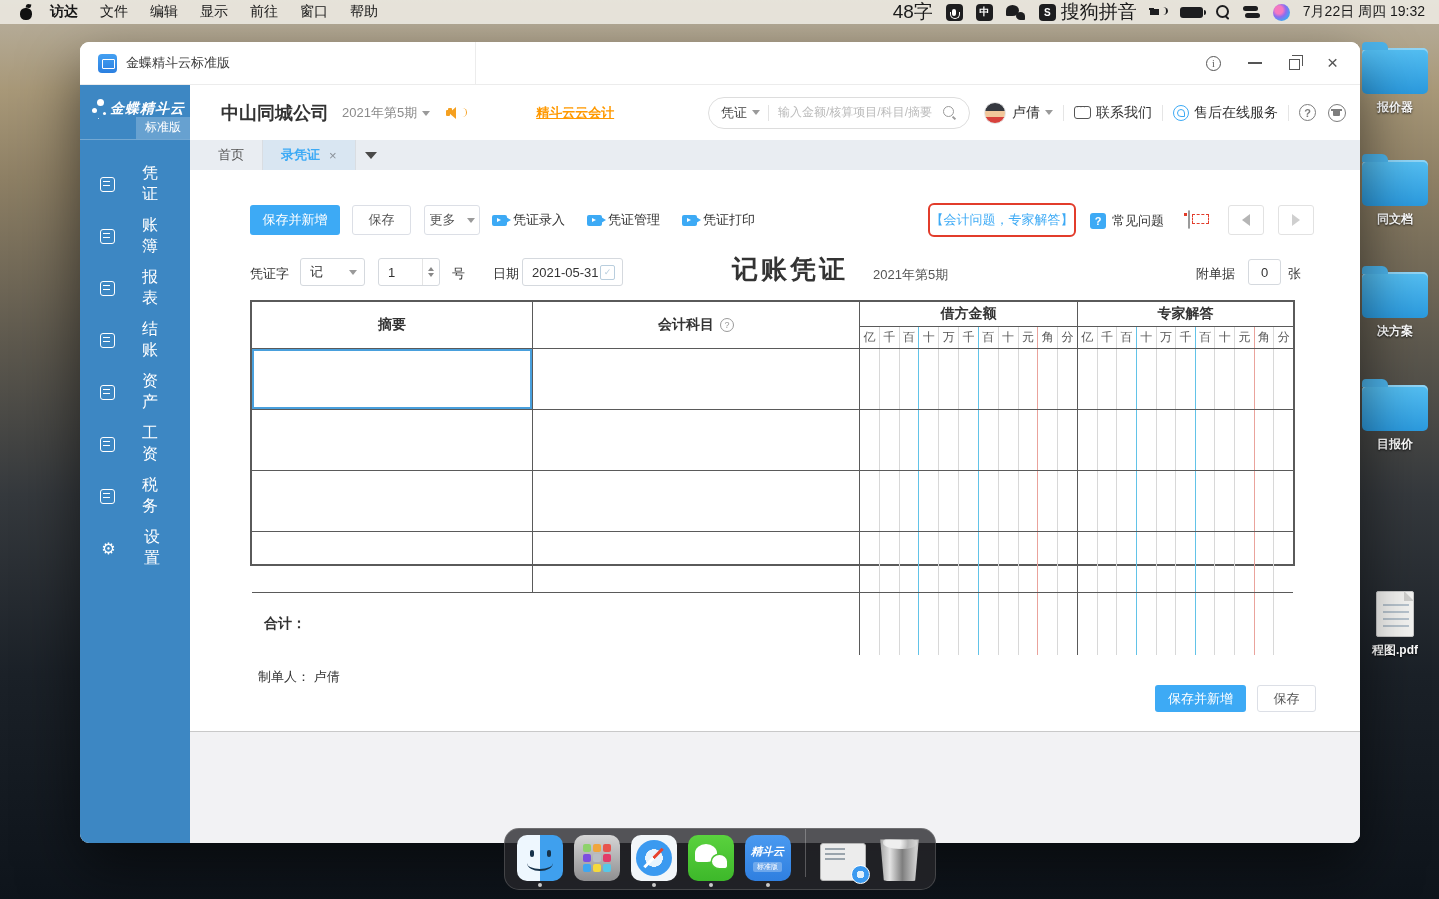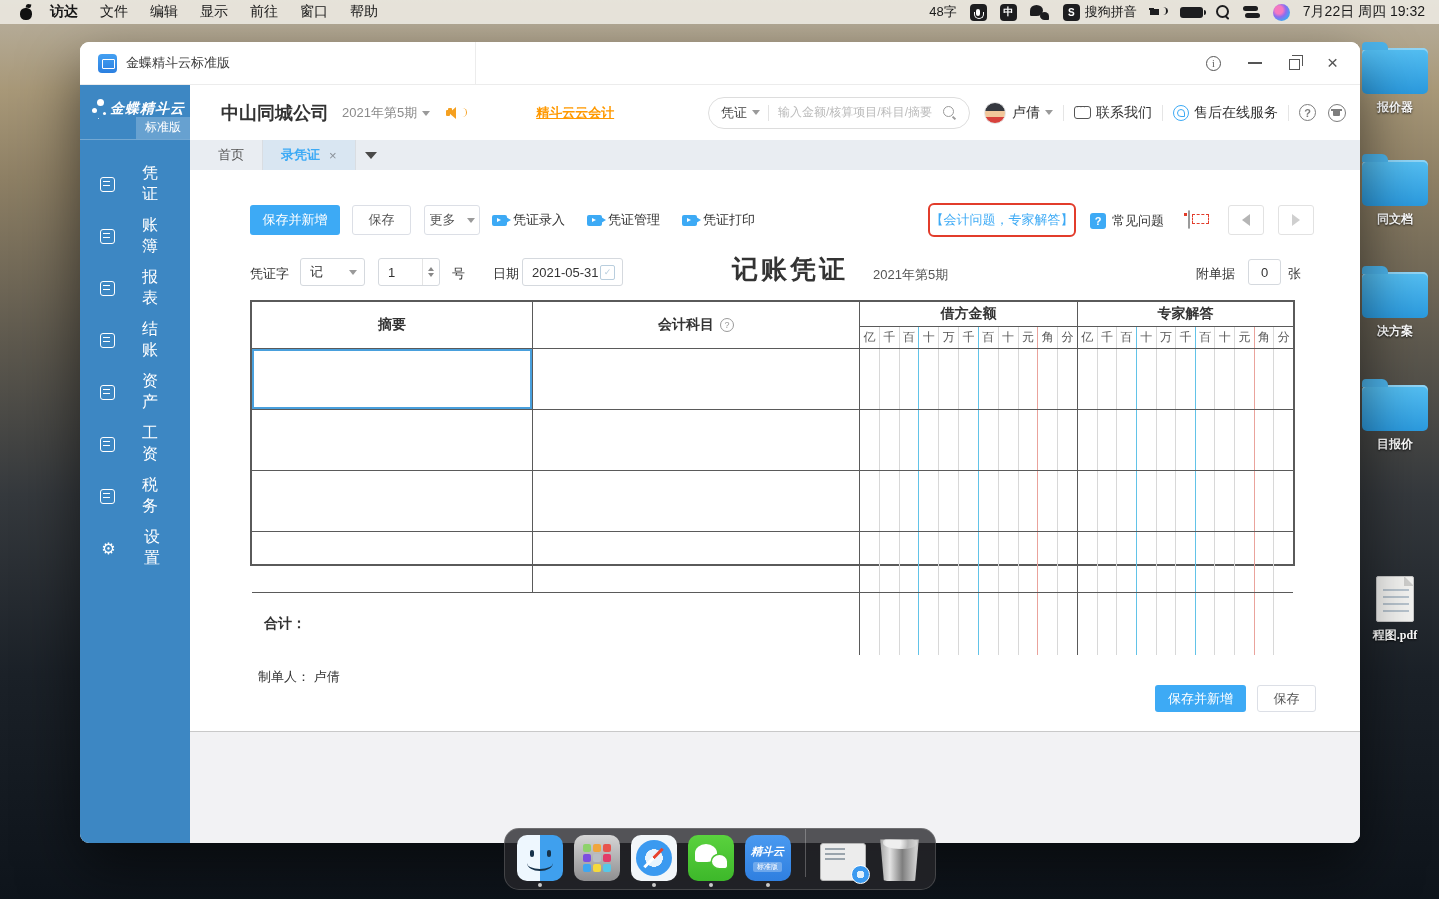--- a/index.html
+++ b/index.html
@@ -10,21 +10,21 @@
 
   
   .menubar { position:absolute; top:0; left:0; right:0; height:24px; background:rgba(233,230,221,.94);
     display:flex; align-items:center; padding:0 14px; font-size:14px; color:#161616; z-index:50; }
   .apple { width:13px; height:15px; position:relative; margin:0 6px 0 6px; }
   .apple::before { content:""; position:absolute; left:0; top:3px; width:12px; height:12px; background:#111; border-radius:44% 44% 46% 46%; }
   .apple::after { content:""; position:absolute; left:6px; top:-1px; width:5px; height:4px; background:#111; border-radius:60% 0 60% 0; transform:rotate(12deg); }
   .menu-item { padding:0 11px; }
   .menu-item.bold { font-weight:bold; }
   .mb-right { margin-left:auto; display:flex; align-items:center; gap:13px; }
-  .mb-txt { font-size:13px; color:#1a1a1a; }
+  .mb-txt { font-size:19px; color:#1a1a1a; }
   .mb-box { width:17px; height:17px; background:#1d1d1f; border-radius:4px; color:#fff; display:flex; align-items:center; justify-content:center; font-size:10px; font-weight:bold; position:relative; }
   .mic-glyph { width:4px; height:7px; background:#fff; border-radius:2px; position:relative; }
   .mic-glyph::after { content:""; position:absolute; left:-2px; top:3px; width:8px; height:6px; border:1px solid #fff; border-top:none; border-radius:0 0 6px 6px; }
   .wechat-glyph { width:20px; height:15px; position:relative; }
   .wechat-glyph::before { content:""; position:absolute; left:0; top:0; width:13px; height:11px; background:#1d1d1f; border-radius:50% 50% 50% 10%; }
   .wechat-glyph::after { content:""; position:absolute; right:1px; bottom:0; width:9px; height:8px; background:#1d1d1f; border-radius:50% 50% 10% 50%; }
   .vol-glyph { width:17px; height:12px; position:relative; }
   .vol-glyph::before { content:""; position:absolute; left:0; top:3px; border-top:3px solid transparent; border-bottom:3px solid transparent; border-right:6px solid #1d1d1f; width:3px; height:0; box-shadow:-3px -3px 0 -2px #1d1d1f; background:#1d1d1f; }
   .vol-glyph::after { content:""; position:absolute; left:8px; top:1px; width:8px; height:8px; border:2px solid #1d1d1f; border-left:none; border-top:none; border-bottom:none; border-radius:50%; }
   .battery { width:23px; height:11px; background:#1d1d1f; border-radius:3px; position:relative; }
@@ -244,21 +244,21 @@
         <div class="desk-label">同文档</div>
       </div>
       <div class="desk-item" style="top: 230px;">
         <div class="folder"></div>
         <div class="desk-label">决方案</div>
       </div>
       <div class="desk-item" style="top: 343px;">
         <div class="folder"></div>
         <div class="desk-label">目报价</div>
       </div>
-      <div class="desk-item" style="top: 534px; font-family: Liberation Serif, serif;">
+      <div class="desk-item" style="top: 549px;">
         <div class="pdf-icon"></div>
         <div class="desk-label">程图.pdf</div>
       </div>
     </div>
 
   <div class="window">
 
     <div class="titlebar">
       <span class="app-ico"></span>
       <span class="tb-title">金蝶精斗云标准版</span>

